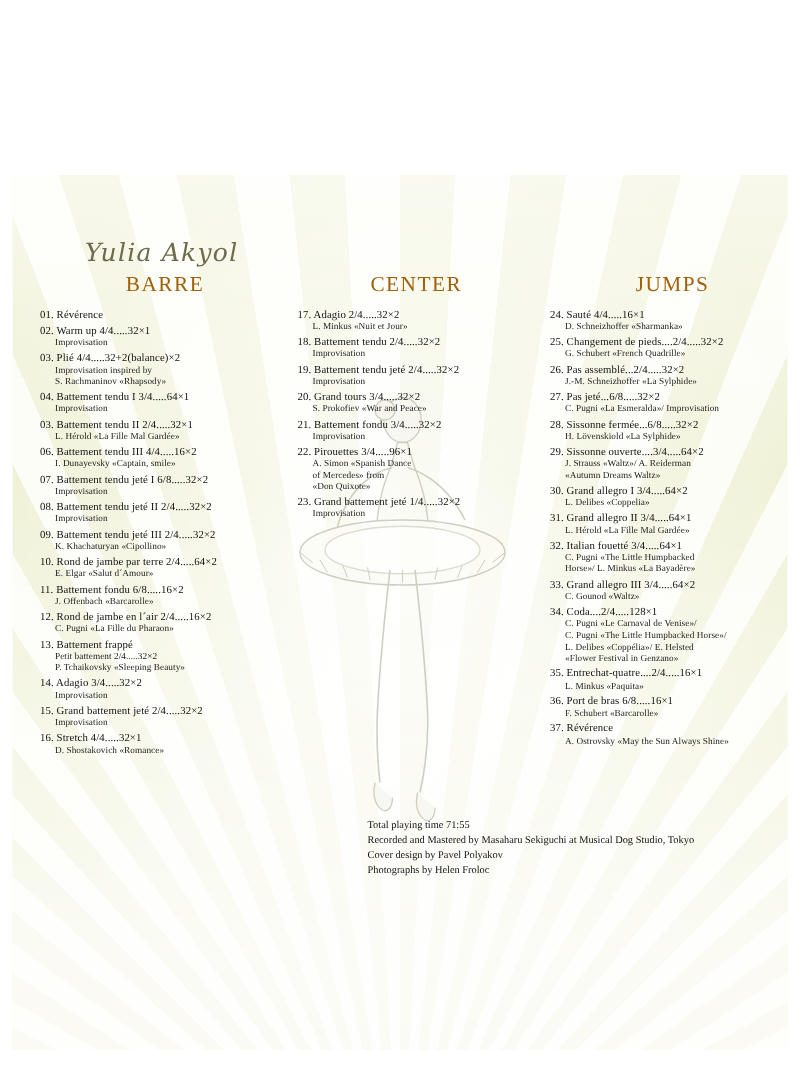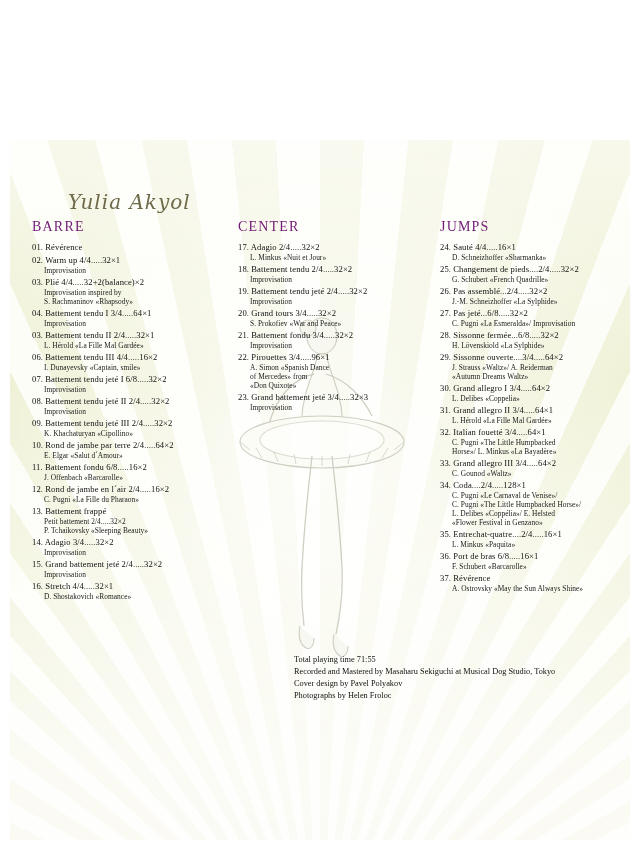--- a/index.html
+++ b/index.html
@@ -85,24 +85,25 @@
   }
   
   .col {
     position: absolute;
     top: 78px;
     font-size: 8.4px;
     color: #121212;
     line-height: 1.22;
   }
   .col-head {
-    font-size: 14px;
+    font-size: 17px;
     letter-spacing: 1.2px;
     margin-bottom: 7px;
-    color: #701a75;
+    color: #a16207;
+    text-align: center;
   }
   #col-barre { left: 22px; width: 200px; }
   #col-center { left: 228px; width: 190px; }
   #col-jumps { left: 430px; width: 196px; }
   .track {
     margin-bottom: 2.5px;
   }
   .track .main {
     font-size: 8.6px;
     font-weight: normal;
@@ -257,21 +258,21 @@
             <span class="main">21. Battement fondu 3/4.....32×2</span>
             <span class="sub">Improvisation</span>
           </div>
           <div class="track">
             <span class="main">22. Pirouettes 3/4.....96×1</span>
             <span class="sub">A. Simon «Spanish Dance</span>
             <span class="sub">of Mercedes» from</span>
             <span class="sub">«Don Quixote»</span>
           </div>
           <div class="track">
-            <span class="main">23. Grand battement jeté 3/4.....32×3</span>
+            <span class="main">23. Grand battement jeté 1/4.....32×2</span>
             <span class="sub">Improvisation</span>
           </div>
         </div>
     </div>
 
     <div class="col" id="col-jumps">
       <div class="col-head">JUMPS</div>
       <div>
           <div class="track">
             <span class="main">24. Sauté 4/4.....16×1</span>

